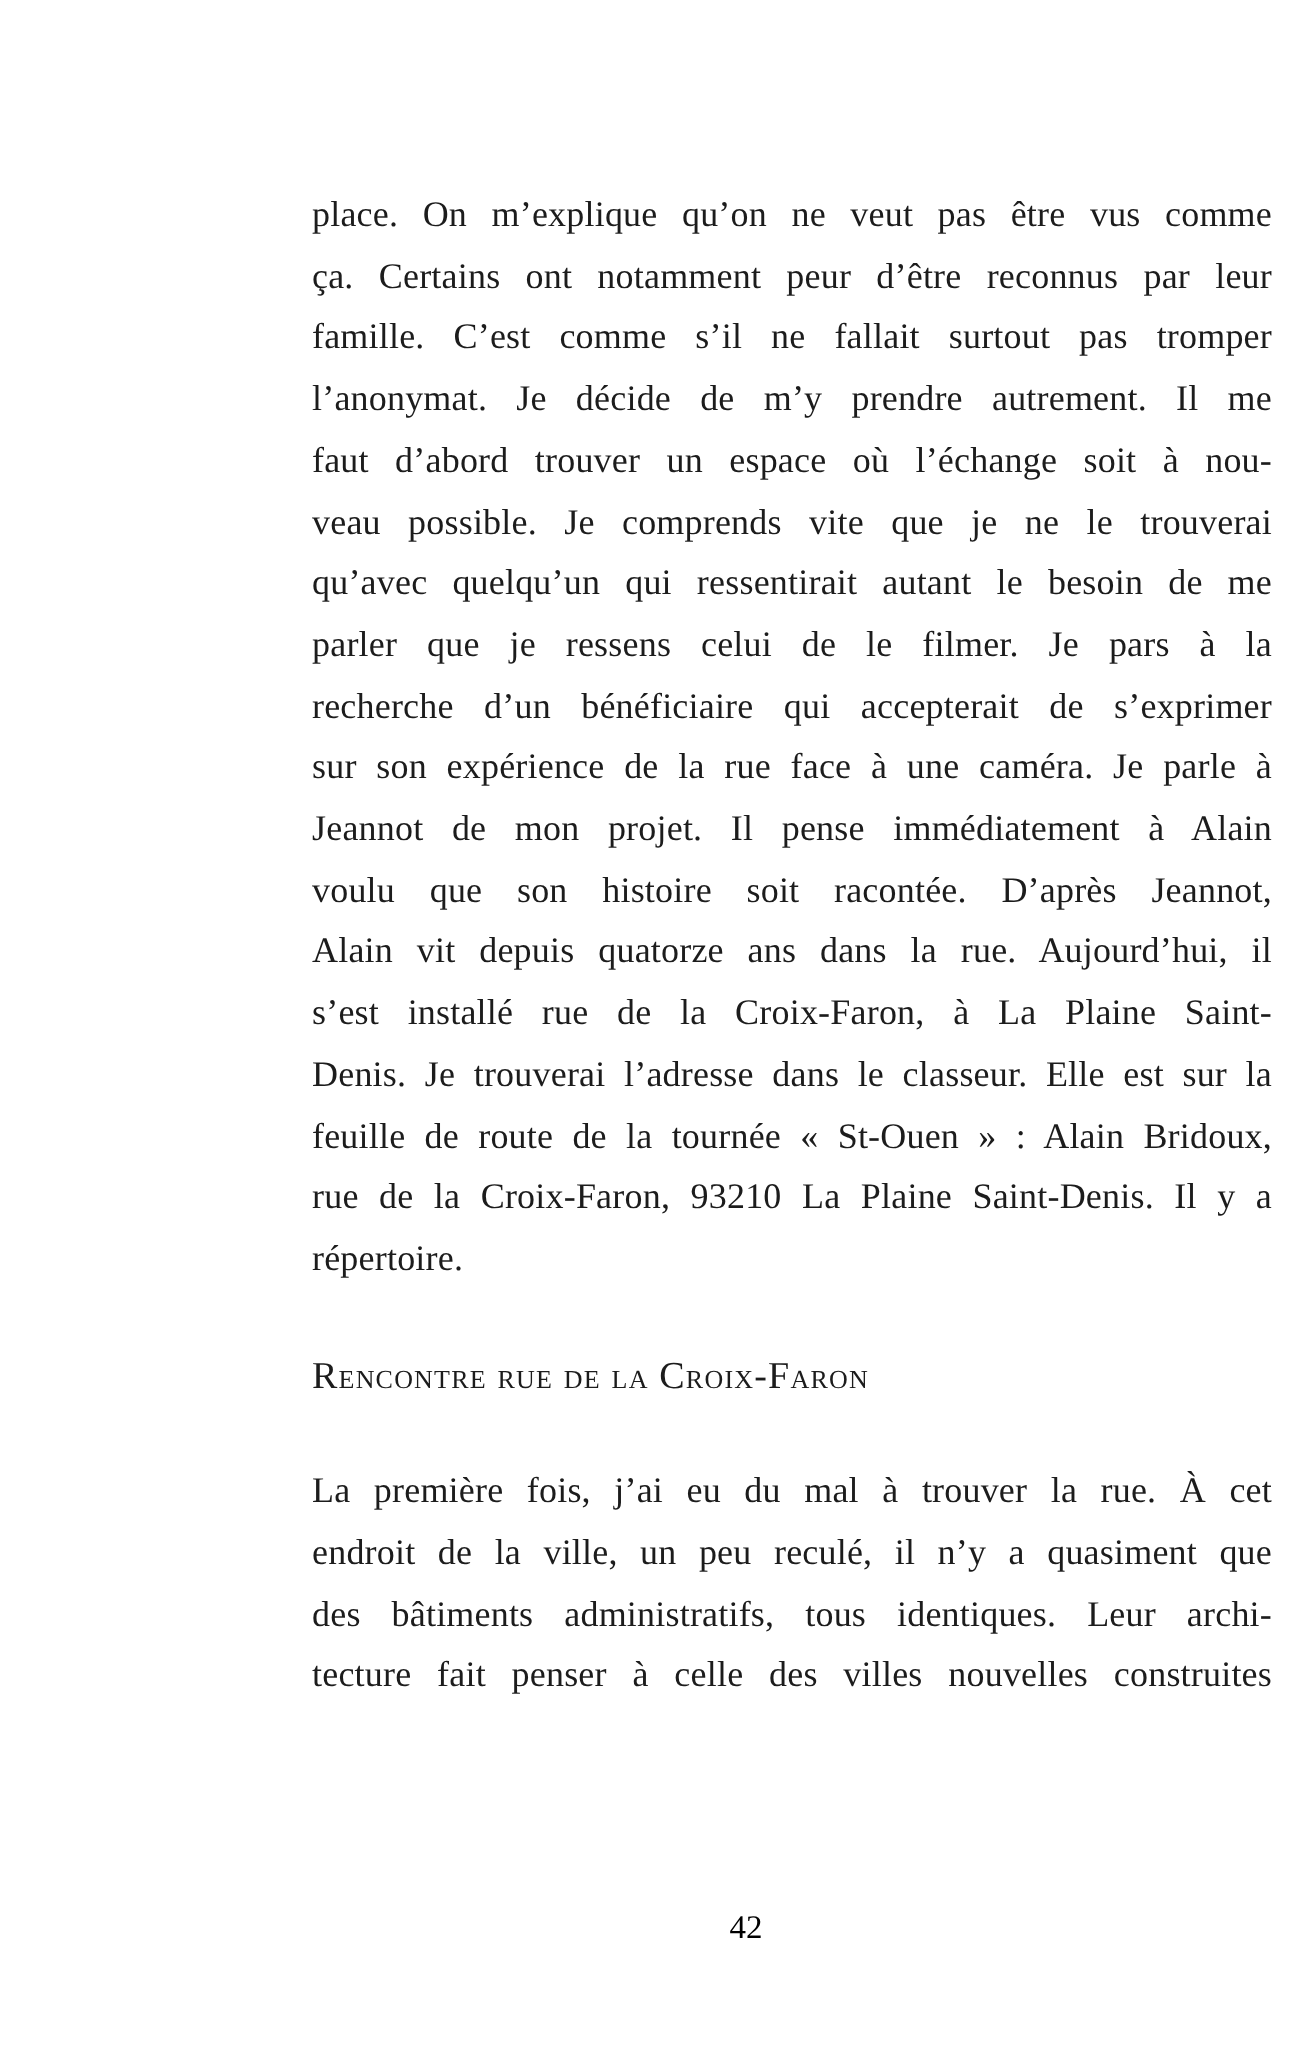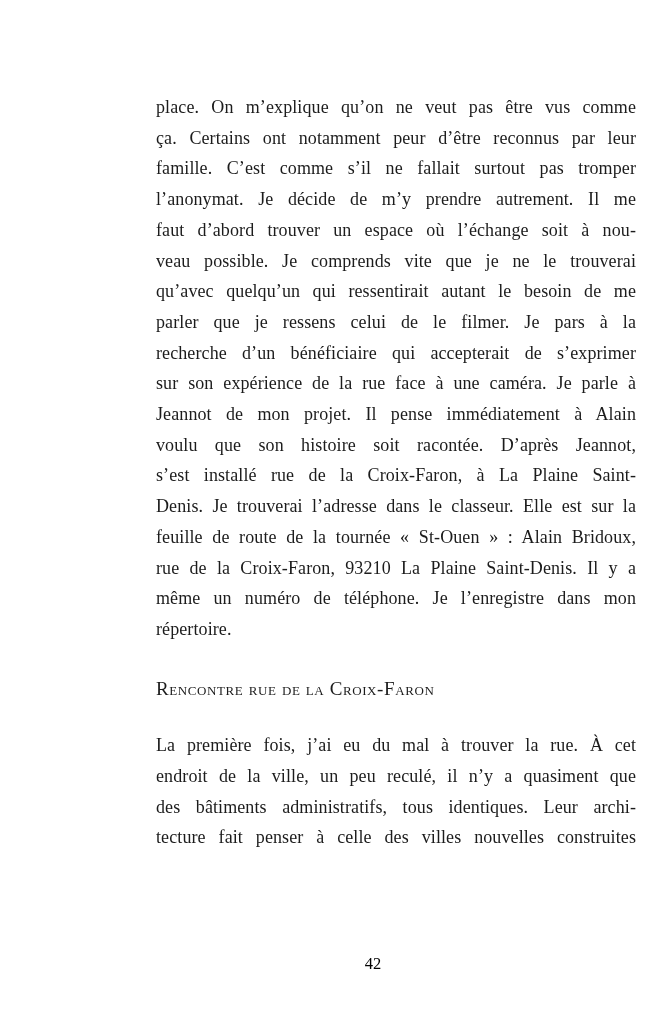--- a/index.html
+++ b/index.html
@@ -67,25 +67,25 @@
       <div class="line">famille. C’est comme s’il ne fallait surtout pas tromper</div>
       <div class="line">l’anonymat. Je décide de m’y prendre autrement. Il me</div>
       <div class="line">faut d’abord trouver un espace où l’échange soit à nou-</div>
       <div class="line">veau possible. Je comprends vite que je ne le trouverai</div>
       <div class="line">qu’avec quelqu’un qui ressentirait autant le besoin de me</div>
       <div class="line">parler que je ressens celui de le filmer. Je pars à la</div>
       <div class="line">recherche d’un bénéficiaire qui accepterait de s’exprimer</div>
       <div class="line">sur son expérience de la rue face à une caméra. Je parle à</div>
       <div class="line">Jeannot de mon projet. Il pense immédiatement à Alain</div>
       <div class="line">voulu que son histoire soit racontée. D’après Jeannot,</div>
+      <div class="line">Alain vit depuis quatorze ans dans la rue. Aujourd’hui, il</div>
       <div class="line">s’est installé rue de la Croix-Faron, à La Plaine Saint-</div>
       <div class="line">Denis. Je trouverai l’adresse dans le classeur. Elle est sur la</div>
       <div class="line">feuille de route de la tournée « St-Ouen » : Alain Bridoux,</div>
       <div class="line">rue de la Croix-Faron, 93210 La Plaine Saint-Denis. Il y a</div>
-      <div class="line">même un numéro de téléphone. Je l’enregistre dans mon</div>
       <div class="line last">répertoire.</div>
     </div>
 
   <h2 class="heading">Rencontre rue de la Croix-Faron</h2>
 
   <div class="text-block paragraph">
       <div class="line">La première fois, j’ai eu du mal à trouver la rue. À cet</div>
       <div class="line">endroit de la ville, un peu reculé, il n’y a quasiment que</div>
       <div class="line">des bâtiments administratifs, tous identiques. Leur archi-</div>
       <div class="line">tecture fait penser à celle des villes nouvelles construites</div>

